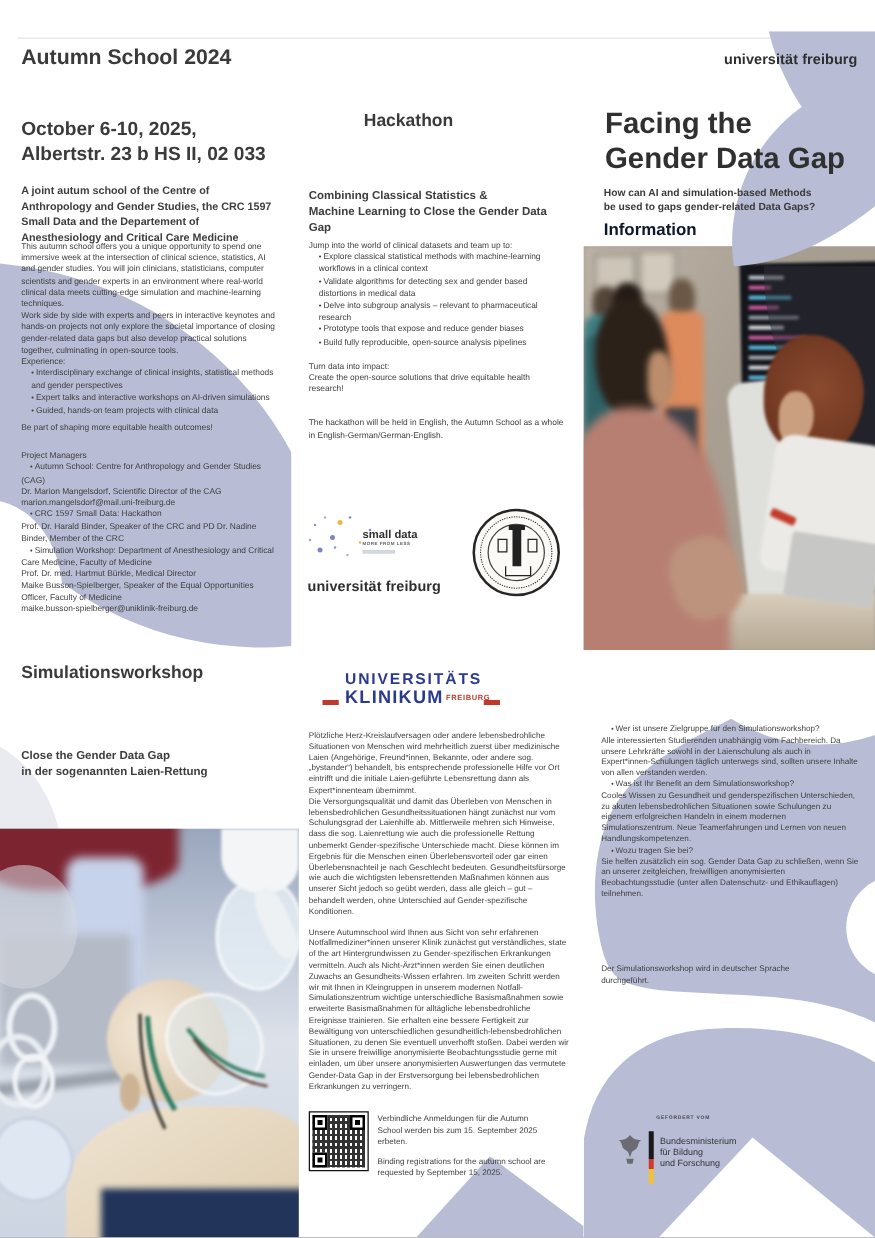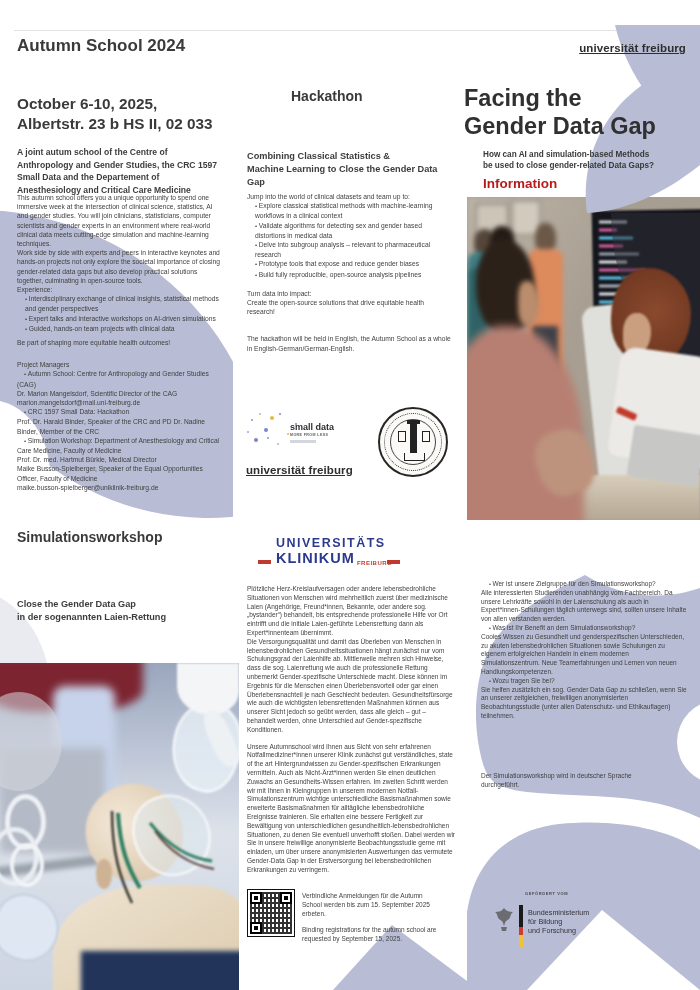--- a/index.html
+++ b/index.html
@@ -12,21 +12,21 @@
   .sm2{font-size:6.5px;line-height:8.8px;color:#3f3f3f;}
   .bld{font-weight:700;}
   p{margin:0;}
   .blt{padding-left:8px;}
   .blt::before{content:"•  ";font-size:6px;}
   .mgr{ text-indent:7px;}
   .mgr::before{content:"•  ";font-size:6px;}
   .qline{text-indent:8px;}
   .qline::before{content:"•  ";font-size:5.5px;}
   .gap4{margin-top:4px;}.gap8{margin-top:8px;}.gap9{margin-top:9px;}
-  .wordmark{font-weight:700;color:#2e2e2e;letter-spacing:.1px;text-decoration:underline;}
+  .wordmark{font-weight:700;color:#2e2e2e;letter-spacing:.1px;}
   
   .ph{position:absolute;overflow:hidden;}
   .ph > div{position:absolute;}
   .bl1{filter:blur(1.2px);} .bl2{filter:blur(2.5px);} .bl3{filter:blur(4px);}
   
   .qr{position:absolute;width:46px;height:46px;background:#fff;border:1px solid #111;}
   .qr-pat{position:absolute;inset:2px;opacity:.8;
     background-image:repeating-linear-gradient(0deg,#000 0 2px,transparent 2px 5px),
                      repeating-linear-gradient(90deg,#000 0 2px,transparent 2px 4px);}
   .qr-f{position:absolute;width:12px;height:12px;border:2.5px solid #000;background:#fff;box-sizing:border-box;}
@@ -133,31 +133,31 @@
     <div class="abs" style="left:27px;top:11px;width:13px;height:4px;background:#222;"></div>
     <div class="abs" style="left:18px;top:22px;width:6px;height:9px;border:1px solid #222;"></div>
     <div class="abs" style="left:42px;top:22px;width:6px;height:9px;border:1px solid #222;"></div>
     <div class="abs" style="left:24px;top:44px;width:19px;height:7px;border:1px solid #222;border-top:none;"></div>
   </div>
 
   <div class="abs wordmark" style="left:246px;top:464px;font-size:11.5px;">universität freiburg</div>
 
   <div class="abs wordmark" style="left:0;top:42px;width:686px;text-align:right;font-size:11.5px;z-index:4;">universität freiburg</div>
 
-  <div class="abs h-big" style="left:464px;top:84px;font-size:23.5px;line-height:28px;color:#303030;z-index:4;">
+  <div class="abs h-big" style="left:484px;top:84px;font-size:23.5px;line-height:28px;color:#303030;z-index:4;">
     <p>Facing the</p>
     <p>Gender Data Gap</p>
   </div>
 
   <div class="abs bld" style="left:483px;top:149px;font-size:8.2px;line-height:11px;color:#3a3a3a;z-index:4;">
     <p>How can AI and simulation-based Methods</p>
-    <p>be used to close gender-related Data Gaps?</p>
-  </div>
-
-  <div class="abs bld" style="left:483px;top:176px;font-size:13.5px;color:#b91c1c;z-index:4;">Information</div>
+    <p>be used to gaps gender-related Data Gaps?</p>
+  </div>
+
+  <div class="abs bld" style="left:483px;top:176px;font-size:13.5px;color:#0f172a;z-index:4;">Information</div>
 
   <div class="ph" style="left:467px;top:197px;width:233px;height:323px;background:#a79e92;">
     <div class="bl2" style="left:0;top:0;width:55%;height:70%;background:linear-gradient(120deg,#bdb5a8,#a89f92 70%);"></div>
     <div class="bl2" style="left:8px;top:6px;width:30px;height:30px;background:#cdc6b8;border:2px solid #8d887e;"></div>
     <div class="bl2" style="left:44px;top:3px;width:26px;height:32px;background:#d2cbbd;border:2px solid #938e84;"></div>
 
     <div class="bl1" style="left:54%;top:4%;width:48%;height:48%;background:#14161c;transform:rotate(-1deg);"></div>
     <svg class="abs bl1" style="left:56%;top:6%;" width="100" height="140" viewBox="0 0 100 140">
       <g stroke-width="3">
         <line x1="2" y1="6" x2="30" y2="6" stroke="#c9cdd4"></line>
@@ -237,21 +237,21 @@
 
     <div class="bl1" style="left:-3%;top:71%;width:26%;height:19%;background:#dfe7f2;border:2px solid #c3cfdf;border-radius:45% 55% 50% 50%;transform:rotate(22deg);"></div>
     <div class="bl2" style="left:34%;top:88%;width:70%;height:14%;background:#22345a;"></div>
     <div style="left:-10%;top:9%;width:36%;height:30%;background:rgba(213,215,222,.55);border-radius:50%;"></div>
   </div>
 
   <div class="abs" style="left:258px;top:536px;width:150px;height:40px;">
     <div class="abs uk-bar" style="left:0;top:24px;width:13px;"></div>
     <div class="abs" style="left:18px;top:0;color:#2c3a8e;font-weight:700;">
       <div style="font-size:12.5px;letter-spacing:1.5px;">UNIVERSITÄTS</div>
-      <div style="display:flex;align-items:flex-end;">
+      <div style="display:flex;align-items:center;">
         <span style="font-size:14.5px;letter-spacing:1px;">KLINIKUM</span>
         <span style="font-size:6px;color:#bf3a2c;margin-left:2px;margin-top:2px;letter-spacing:.5px;">FREIBURG</span>
       </div>
     </div>
     <div class="abs uk-bar" style="left:129px;top:24px;width:13px;"></div>
   </div>
 
   <div class="abs sm2" style="left:247px;top:585px;width:208px;">
     <p>Plötzliche Herz-Kreislaufversagen oder andere lebensbedrohliche Situationen von Menschen wird mehrheitlich zuerst über medizinische Laien (Angehörige, Freund*innen, Bekannte, oder andere sog. „bystander“) behandelt, bis entsprechende professionelle Hilfe vor Ort eintrifft und die initiale Laien-geführte Lebensrettung dann als Expert*innenteam übernimmt.</p>
     <p>Die Versorgungsqualität und damit das Überleben von Menschen in lebensbedrohlichen Gesundheitssituationen hängt zunächst nur vom Schulungsgrad der Laienhilfe ab. Mittlerweile mehren sich Hinweise, dass die sog. Laienrettung wie auch die professionelle Rettung unbemerkt Gender-spezifische Unterschiede macht. Diese können im Ergebnis für die Menschen einen Überlebensvorteil oder gar einen Überlebensnachteil je nach Geschlecht bedeuten. Gesundheitsfürsorge wie auch die wichtigsten lebensrettenden Maßnahmen können aus unserer Sicht jedoch so geübt werden, dass alle gleich – gut – behandelt werden, ohne Unterschied auf Gender-spezifische Konditionen.</p>

